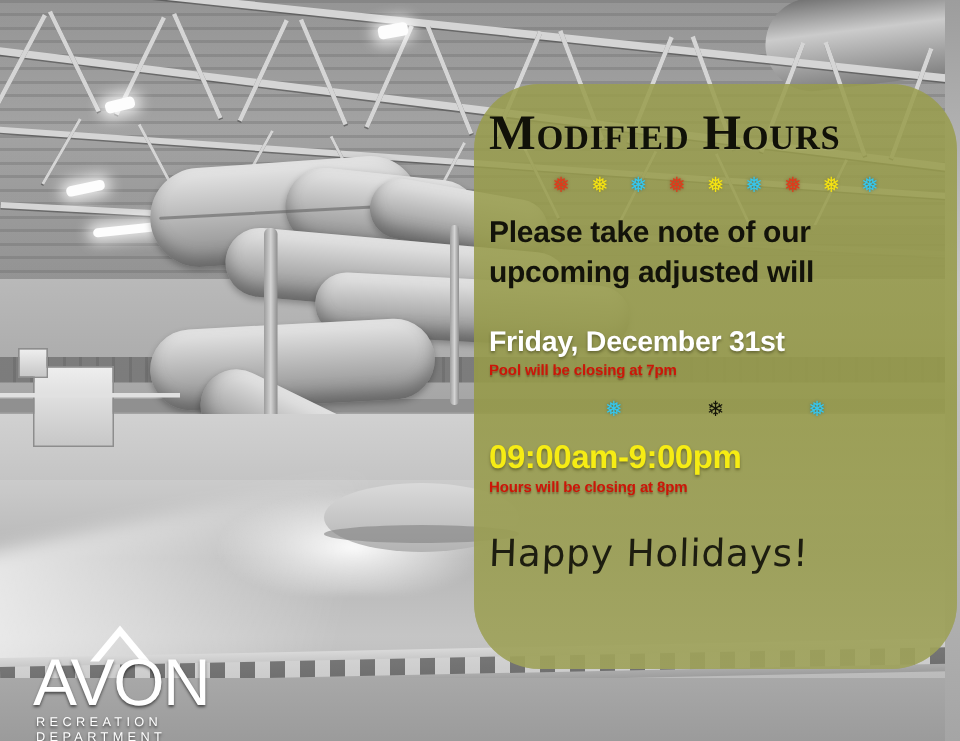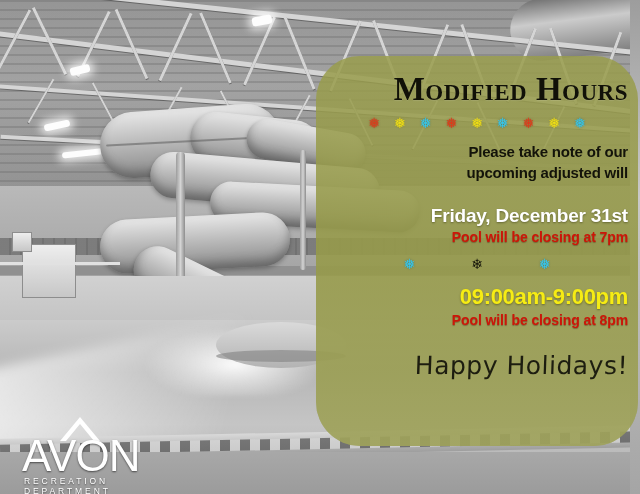--- a/index.html
+++ b/index.html
@@ -189,21 +189,21 @@
     box-shadow: 0 0 0 0 rgba(0,0,0,0);
   }
   .panel-tint {
     position:absolute; inset:0;
     background: linear-gradient(180deg, rgba(158,162,80,.30), rgba(150,154,74,.55) 55%, rgba(163,166,99,.62));
     pointer-events:none;
   }
   .panel-inner {
     position: relative;
     padding: 0 10px;
-    text-align: right;
+    text-align: left;
     z-index: 2;
   }
 
   .title {
     margin: 17px 0 0 0;
     font-family: "Liberation Serif", serif;
     font-weight: bold;
     font-size: 33px;
     line-height: 1;
     color: #111108;
@@ -221,21 +221,21 @@
     height: 16px;
   }
   .flake { font-size: 14px; line-height: 1; }
   .flake.red  { color: #e03a1b; text-shadow: 0 0 2px rgba(120,20,0,.5); }
   .flake.yel  { color: #f5e312; text-shadow: 0 0 2px rgba(120,110,0,.4); }
   .flake.cyan { color: #35c8ef; text-shadow: 0 0 2px rgba(0,70,110,.45); }
   .flake.dark { color: #141409; }
 
   .subtitle {
     margin: 11px 0 0 0;
-    font-size: 15px;
+    font-size: 20px;
     font-weight: bold;
     color: #13130a;
     line-height: 1.32;
     letter-spacing: -0.2px;
   }
 
   .day {
     margin: 0;
     font-size: 19px;
     font-weight: bold;
@@ -247,21 +247,21 @@
   .time {
     margin: 3px 0 0 0;
     font-size: 22px;
     font-weight: bold;
     color: #f6ec14;
     letter-spacing: -0.3px;
     text-shadow: 0 1px 2px rgba(60,55,5,.5);
   }
   .note {
     margin: 2px 0 0 0;
-    font-size: 14px;
+    font-size: 10px;
     font-weight: bold;
     color: #cc1608;
     letter-spacing: -0.1px;
     text-shadow: 0 1px 1px rgba(60,10,0,.35);
   }
 
   .divider-row {
     display:flex;
     justify-content:center;
     align-items:center;
@@ -409,20 +409,20 @@
       </div>
 
       <div class="divider-row">
         <span class="flake cyan">❅</span>
         <span class="flake dark">❄</span>
         <span class="flake cyan">❅</span>
       </div>
 
       <div class="block-2">
         <p class="time">09:00am-9:00pm</p>
-        <p class="note">Pool will be closing at 8pm</p>
+        <p class="note">Hours will be closing at 8pm</p>
       </div>
 
       <p class="greeting">Happy Holidays!</p>
     </div>
   </div>
 
 </div>
 
 </body></html>

